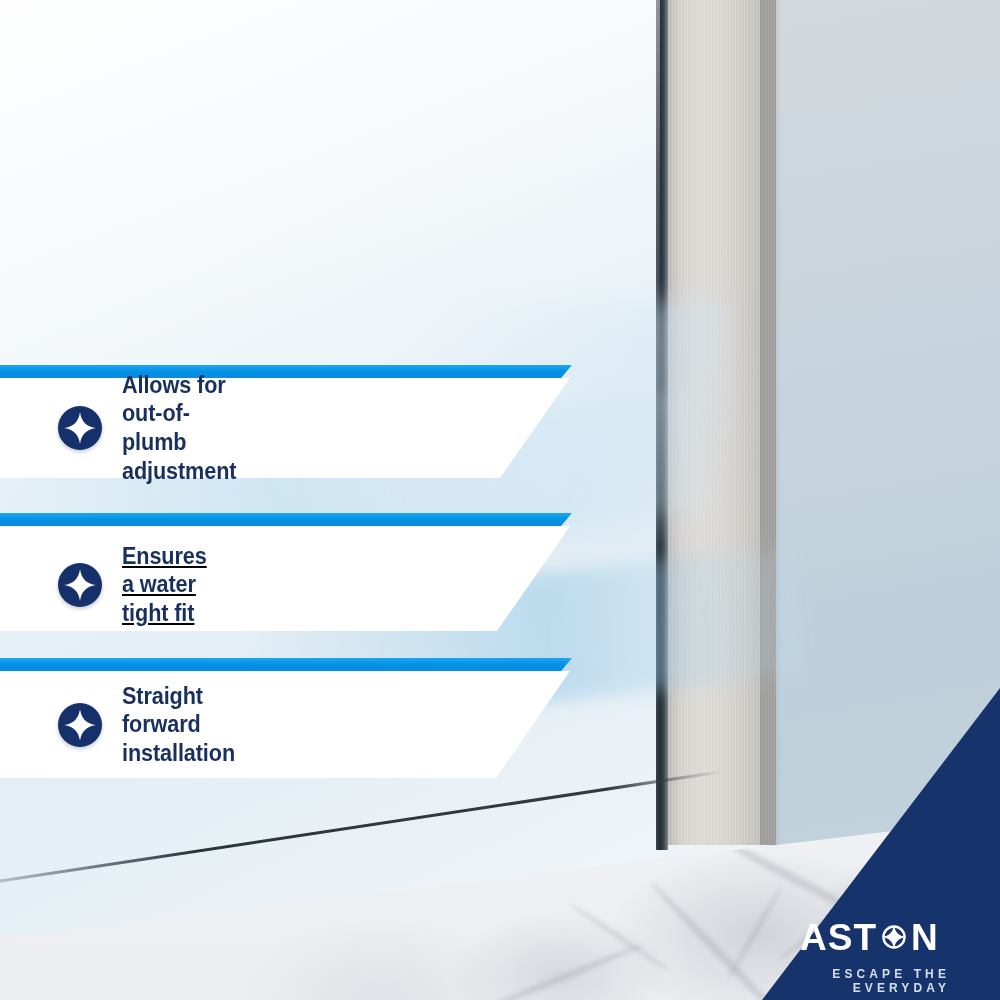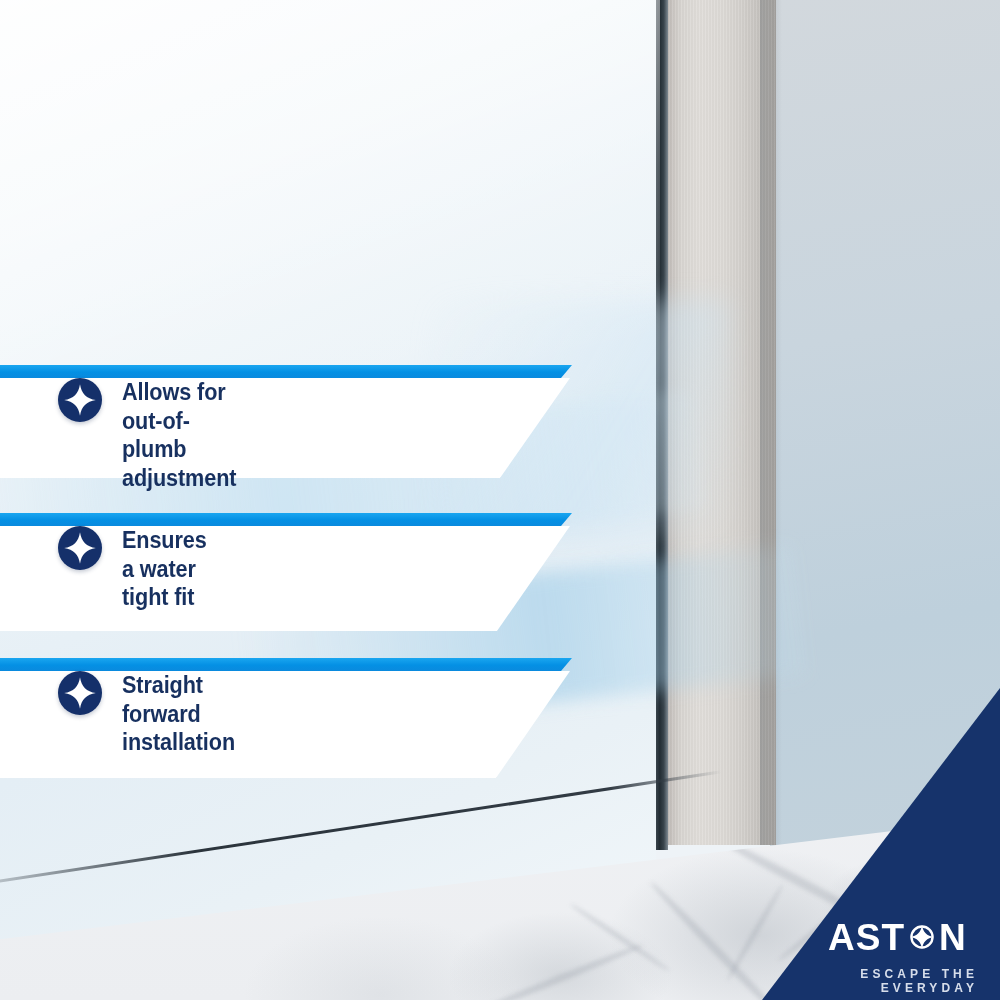--- a/index.html
+++ b/index.html
@@ -120,21 +120,21 @@
     position:absolute; left:0; top:0; height:13px;
     background:linear-gradient(180deg,#1aa6f0 0%, #0490e4 55%, #0a8ade 100%);
     clip-path:polygon(0 0, 100% 0, calc(100% - 11px) 100%, 0 100%);
     box-shadow:0 1px 2px rgba(20,70,120,.22);
   }
   .card-body {
     position:absolute; left:0; background:#ffffff;
     box-shadow:0 5px 12px rgba(90,120,150,.16);
   }
   .card-inner {
-    position:absolute; left:58px; display:flex; gap:20px;
+    position:absolute; left:58px; display:flex; align-items:center; gap:20px;
   }
   .badge {
     width:44px; height:44px; border-radius:50%;
     background:#15306a; position:relative; flex:0 0 44px;
     box-shadow:0 2px 4px rgba(20,40,80,.25);
   }
   .badge .star {
     position:absolute; left:50%; top:50%;
     width:36px; height:36px; transform:translate(-50%,-50%);
   }
@@ -143,21 +143,21 @@
     letter-spacing:-0.1px; white-space:pre-line;
     transform:scaleX(0.94); transform-origin:left center;
   }
 
   
   .corner-badge {
     position:absolute; left:0; top:0; width:1000px; height:1000px;
     background:#16336b;
     clip-path:polygon(1000px 688px, 1000px 1000px, 762px 1000px);
   }
-  .logo { position:absolute; left:828px; top:918px; width:152px; }
+  .logo { position:absolute; left:800px; top:918px; width:152px; }
   .logo-word {
     position:relative; height:38px; display:flex; align-items:center;
     justify-content:flex-start;
   }
   .logo-text {
     font-family:"Liberation Sans", sans-serif;
     font-weight:700; font-size:37px; letter-spacing:1px; color:#ffffff;
     line-height:1; display:flex; align-items:center;
   }
   .logo-o {
@@ -211,21 +211,21 @@
         </svg>
       </div>
       <div class="card-text">Allows for out-of-plumb
 adjustment</div>
     </div>
   </div>
 
   <div class="card" style="top:513px;">
     <div class="card-bar" style="width:572px;"></div>
     <div class="card-body" style="top:13px; width:570px; height:105px; clip-path:polygon(0 0, 570px 0, 497px 105px, 0 105px);"></div>
-    <div class="card-inner" style="top:13px; height:117px;">
+    <div class="card-inner" style="top:13px; height:117px;text-decoration:underline;">
       <div class="badge">
         <svg class="star" viewBox="0 0 100 100">
           <path d="M50 6 C54 32 68 46 94 50 C68 54 54 68 50 94 C46 68 32 54 6 50 C32 46 46 32 50 6 Z" fill="#ffffff"></path>
         </svg>
       </div>
       <div class="card-text">Ensures a water tight fit</div>
     </div>
   </div>
 
   <div class="card" style="top:658px;">

